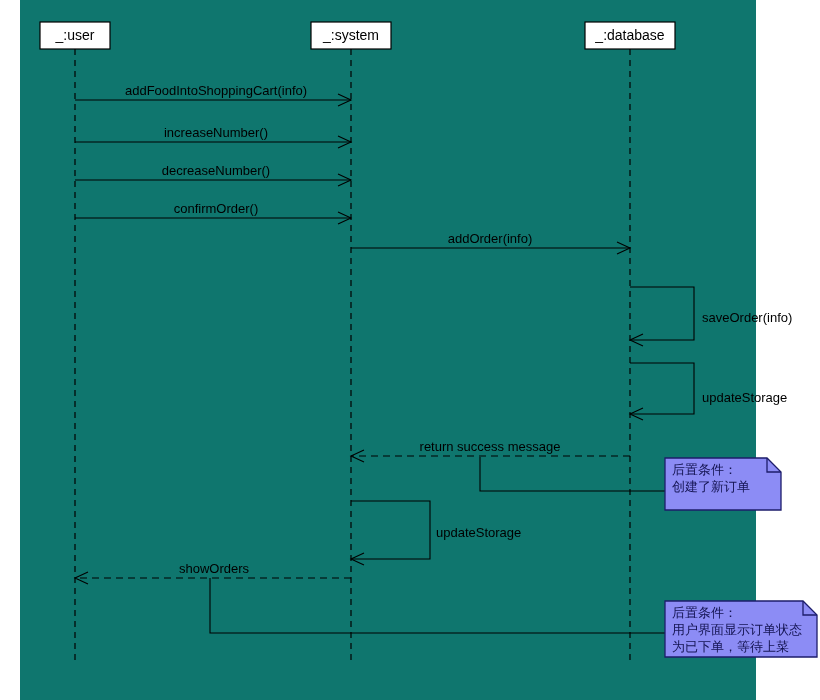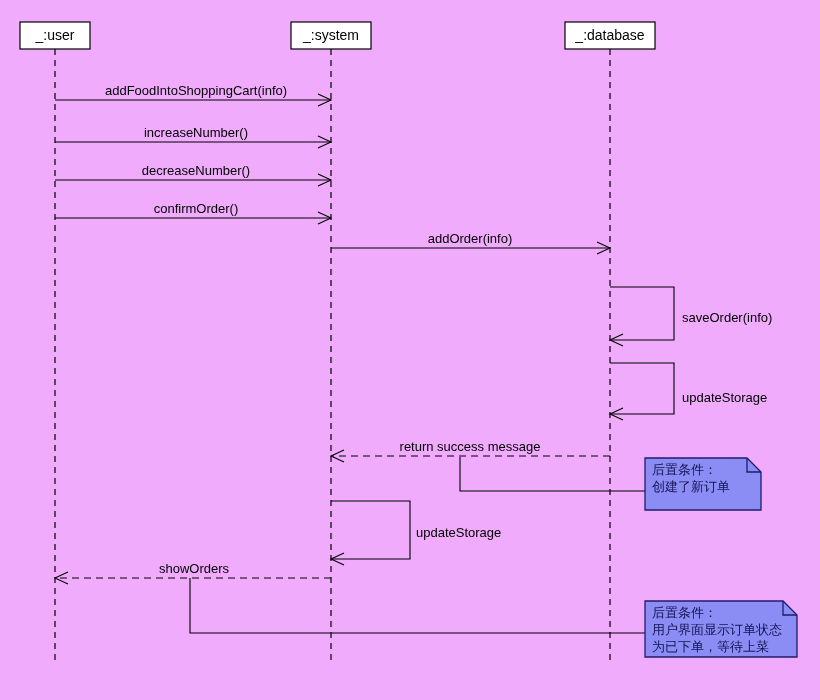--- a/index.html
+++ b/index.html
@@ -9,23 +9,24 @@
     background: #ffffff;
   }
   body {
     width: 820px;
     height: 700px;
     font-family: "Liberation Sans", sans-serif;
     overflow: hidden;
   }
   #diagram-root {
     position: relative;
-    width: 820px;
+    width: 736px;
     height: 700px;
-    background: #f0abfc;
+    background: #0f766e;
+    margin-left: 20px;
   }
   svg.diagram-canvas {
     position: absolute;
     top: 0;
     left: 0;
     width: 820px;
     height: 700px;
     display: block;
   }
   .lifeline-box-rect {

